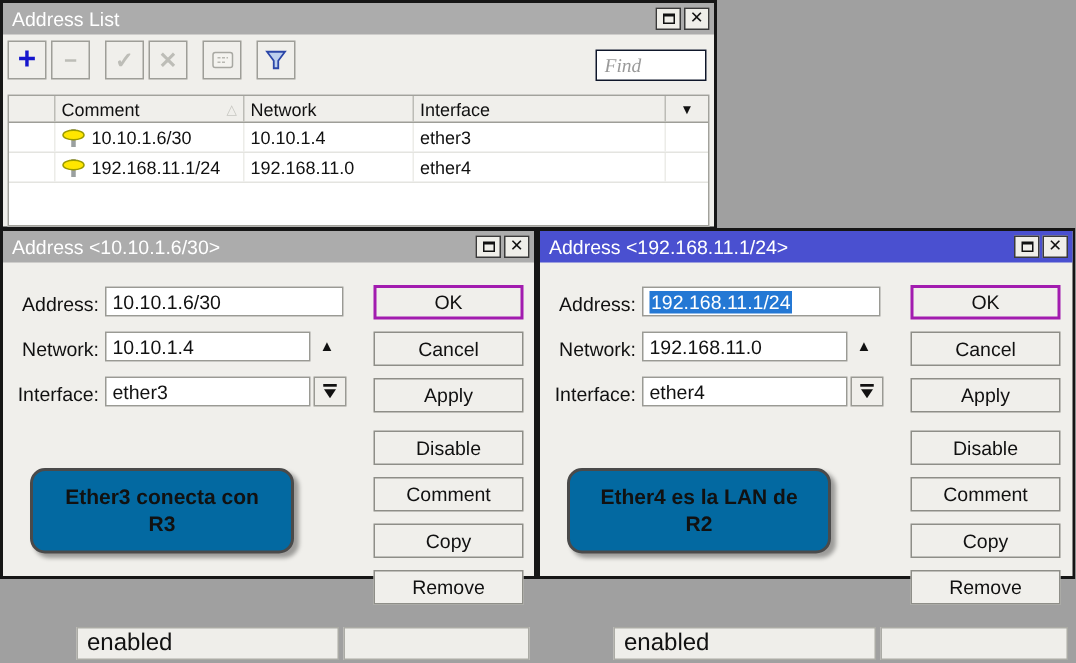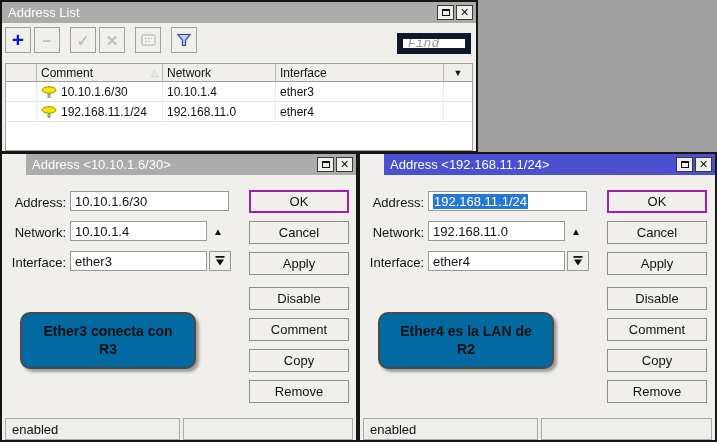--- a/index.html
+++ b/index.html
@@ -36,22 +36,22 @@
   .tool-btn {
     width:26px; height:26px; background:#F0EFEB; border:1px solid #9E9E98;
     display:flex; align-items:center; justify-content:center; cursor:pointer;
   }
   .tool-btn + .tool-btn { margin-left:3px; }
   .tool-btn.group { margin-left:10px; }
   .ic-plus  { color:#1515CD; font-size:21px; font-weight:bold; line-height:1; margin-top:-2px; }
   .ic-dim   { color:#BDBDB7; font-size:15px; font-weight:bold; line-height:1; }
   .find-input {
     position:absolute; right:5px; top:31px; width:74px; height:21px;
-    border:6px solid #0f172a; background:#fff; padding:0 5px;
-    font-family:Liberation Mono, monospace; font-size:13px; color:#111;
+    border:1px solid #0f172a; background:#fff; padding:0 5px;
+    font-family:Liberation Serif, serif; font-size:13px; color:#111;
   }
   .find-input::placeholder { color:#9a9a9a; font-style:italic; }
 
   .list-table {
     position:absolute; left:3px; right:3px; top:61px; bottom:0;
     background:#fff; border:1px solid #A2A29C; overflow:hidden;
   }
   .thead { display:flex; height:18px; background:#F0EFEB; border-bottom:1px solid #9E9E98; font-size:12px; align-items:center; }
   .thead .cell { height:100%; display:flex; align-items:center; padding:0 4px; border-right:1px solid #BCBCB6; cursor:pointer; }
   .col-flag { width:31px; }
@@ -61,21 +61,21 @@
   .col-drop { width:28px; border-right:none !important; justify-content:center; }
   .sort-tri { margin-left:auto; color:#C6C6C0; font-size:9px; }
   .hdr-drop { color:#111; font-size:9px; }
 
   .trow { display:flex; height:20px; align-items:center; font-size:12px; border-bottom:1px solid #E4E4E0; cursor:pointer; }
   .trow .cell { height:100%; display:flex; align-items:center; padding:0 4px; border-right:1px solid #ECECE8; }
   .trow .col-drop { border-left:none; }
   .addr-icon { margin-right:4px; flex:0 0 auto; }
 
   
-  .dialog { top:152px; height:290px;padding-left:24px; }
+  .dialog { top:152px; height:234px; }
   #dlg1 { left:0;  width:358px; }
   #dlg2 { left:358px; width:359px; }
 
   .fld-label { position:absolute; left:0; width:64px; text-align:right; font-size:13px; }
   .textfield {
     position:absolute; height:20px; background:#fff;
     border:1px solid #9A9A94; font-size:13px;
     display:flex; align-items:center; padding:0 4px; cursor:text;
     white-space:nowrap; overflow:hidden;
   }
@@ -100,21 +100,21 @@
     box-shadow:3px 3px 3px rgba(0,0,0,0.35);
     display:flex; align-items:center; justify-content:center;
     padding:4px 13px; text-align:center;
     font-size:14px; font-weight:bold; line-height:1.25; color:#111;
   }
 
   .statusbar { position:absolute; top:264px; left:0; right:0; height:22px; }
   .status-cell {
     position:absolute; top:0; height:22px; background:#EFEEEA;
     border:1px solid #ABABA5; display:flex; align-items:center;
-    padding:0 6px; font-size:13px;
+    padding:0 6px; font-size:16px;margin-left:46px;
   }
   .status-left  { left:3px; width:175px; }
   .status-right { left:181px; right:3px; }
 </style>
 </head>
 <body>
 
 <div class="window" id="win-list">
   <div class="titlebar inactive">
     <span class="t-label">Address List</span>

